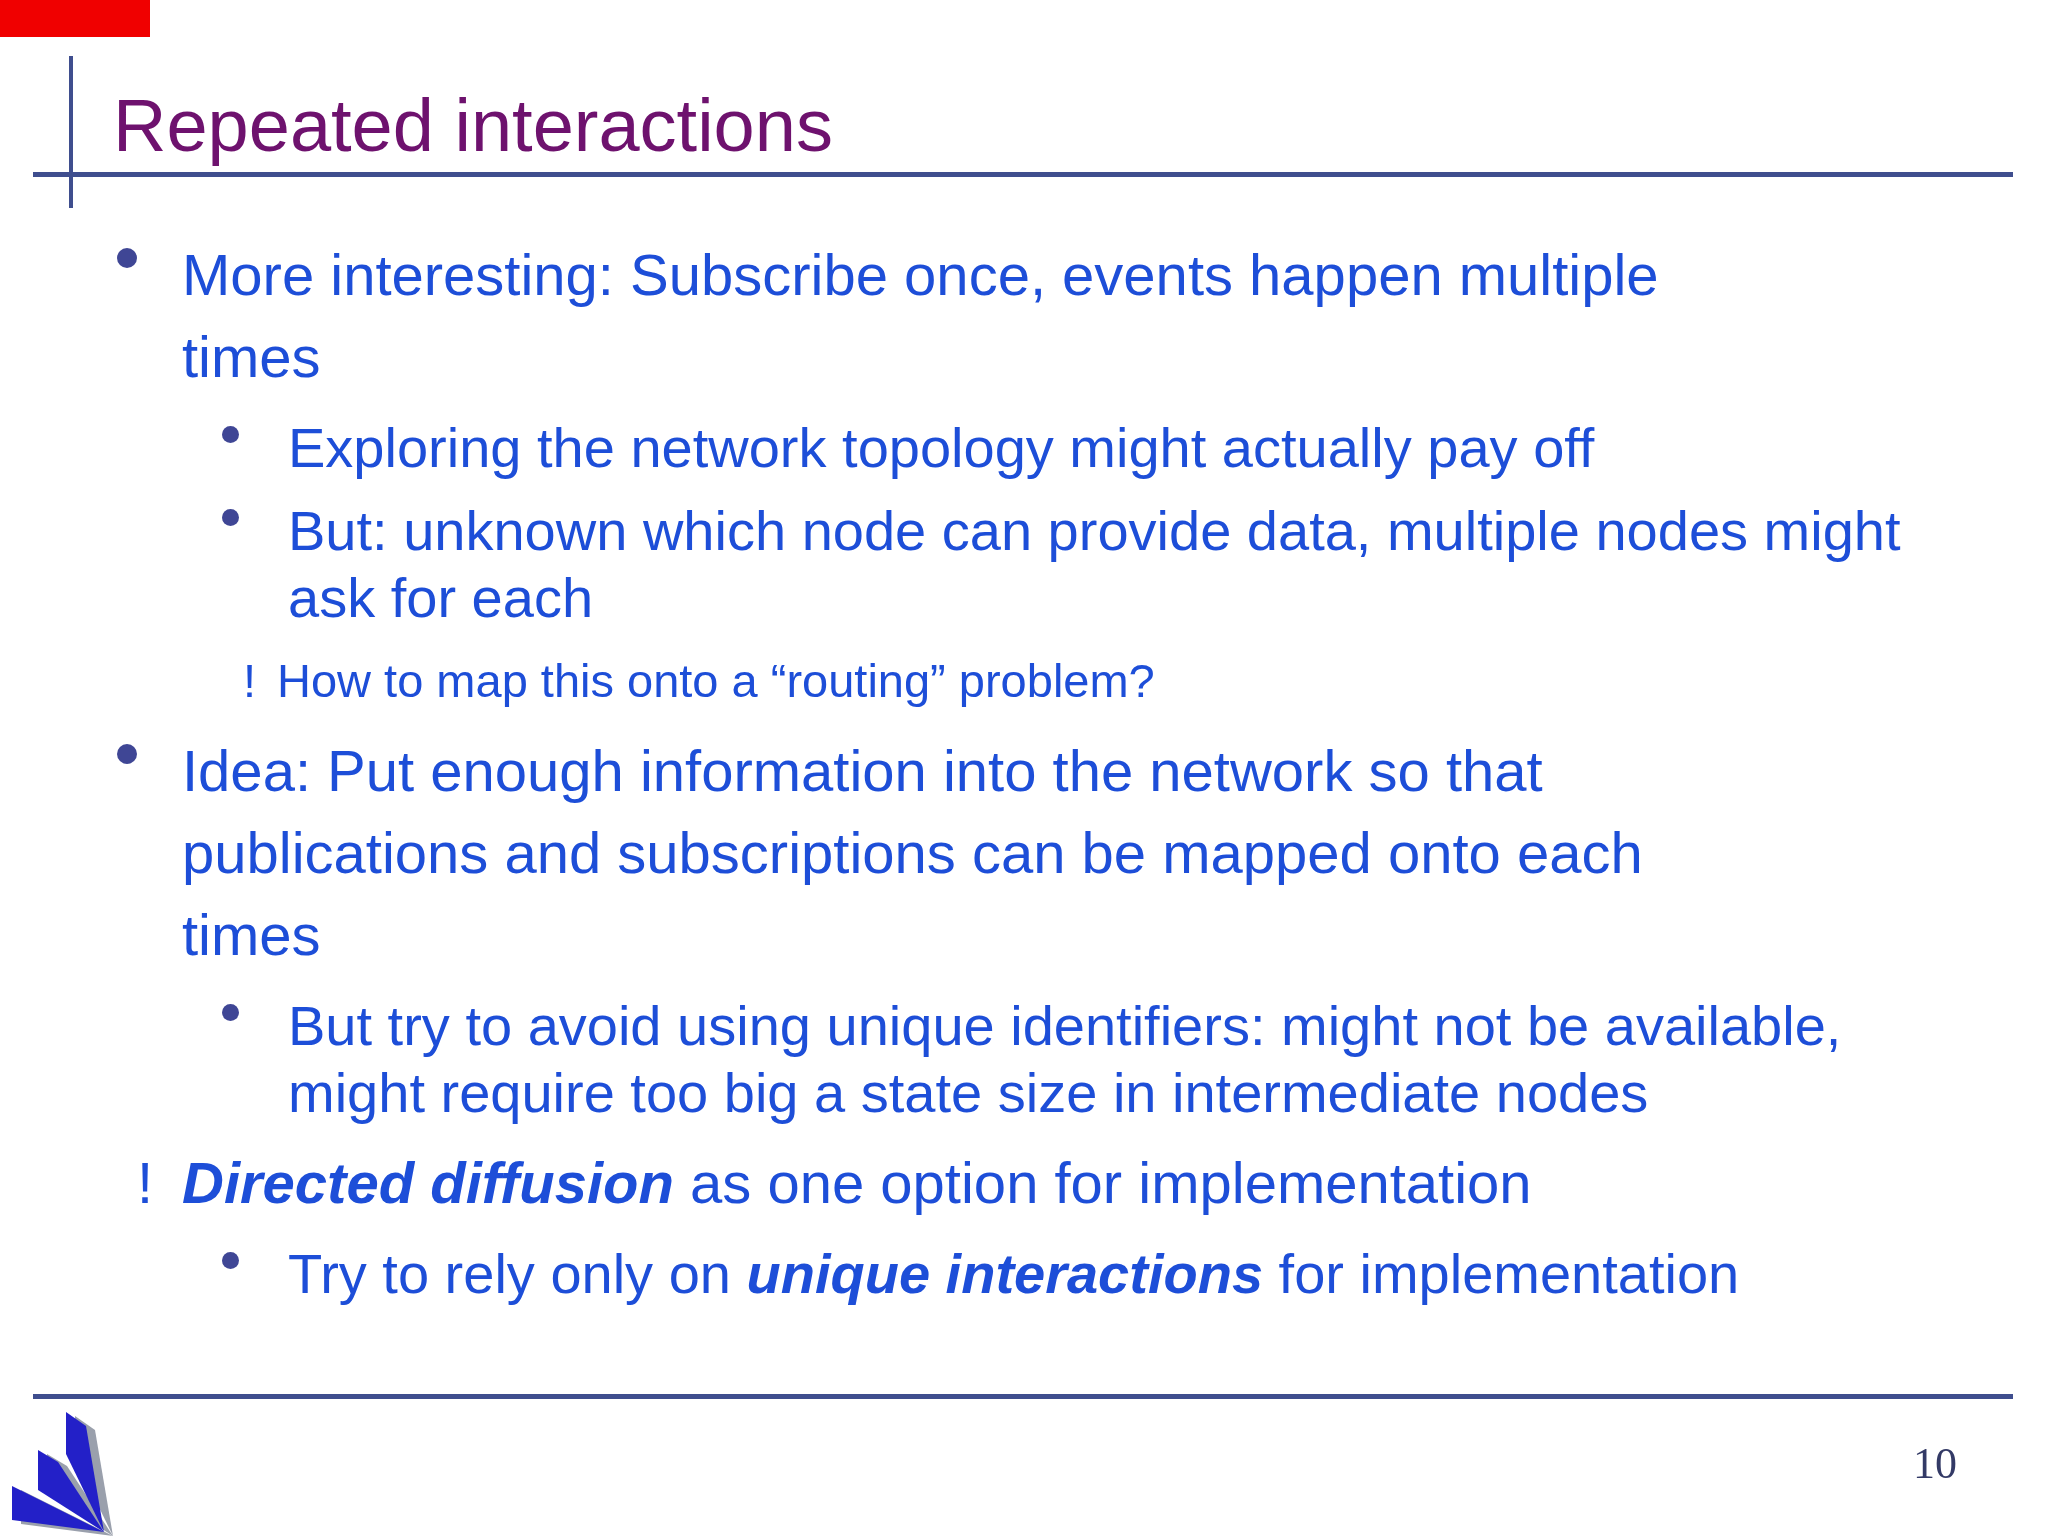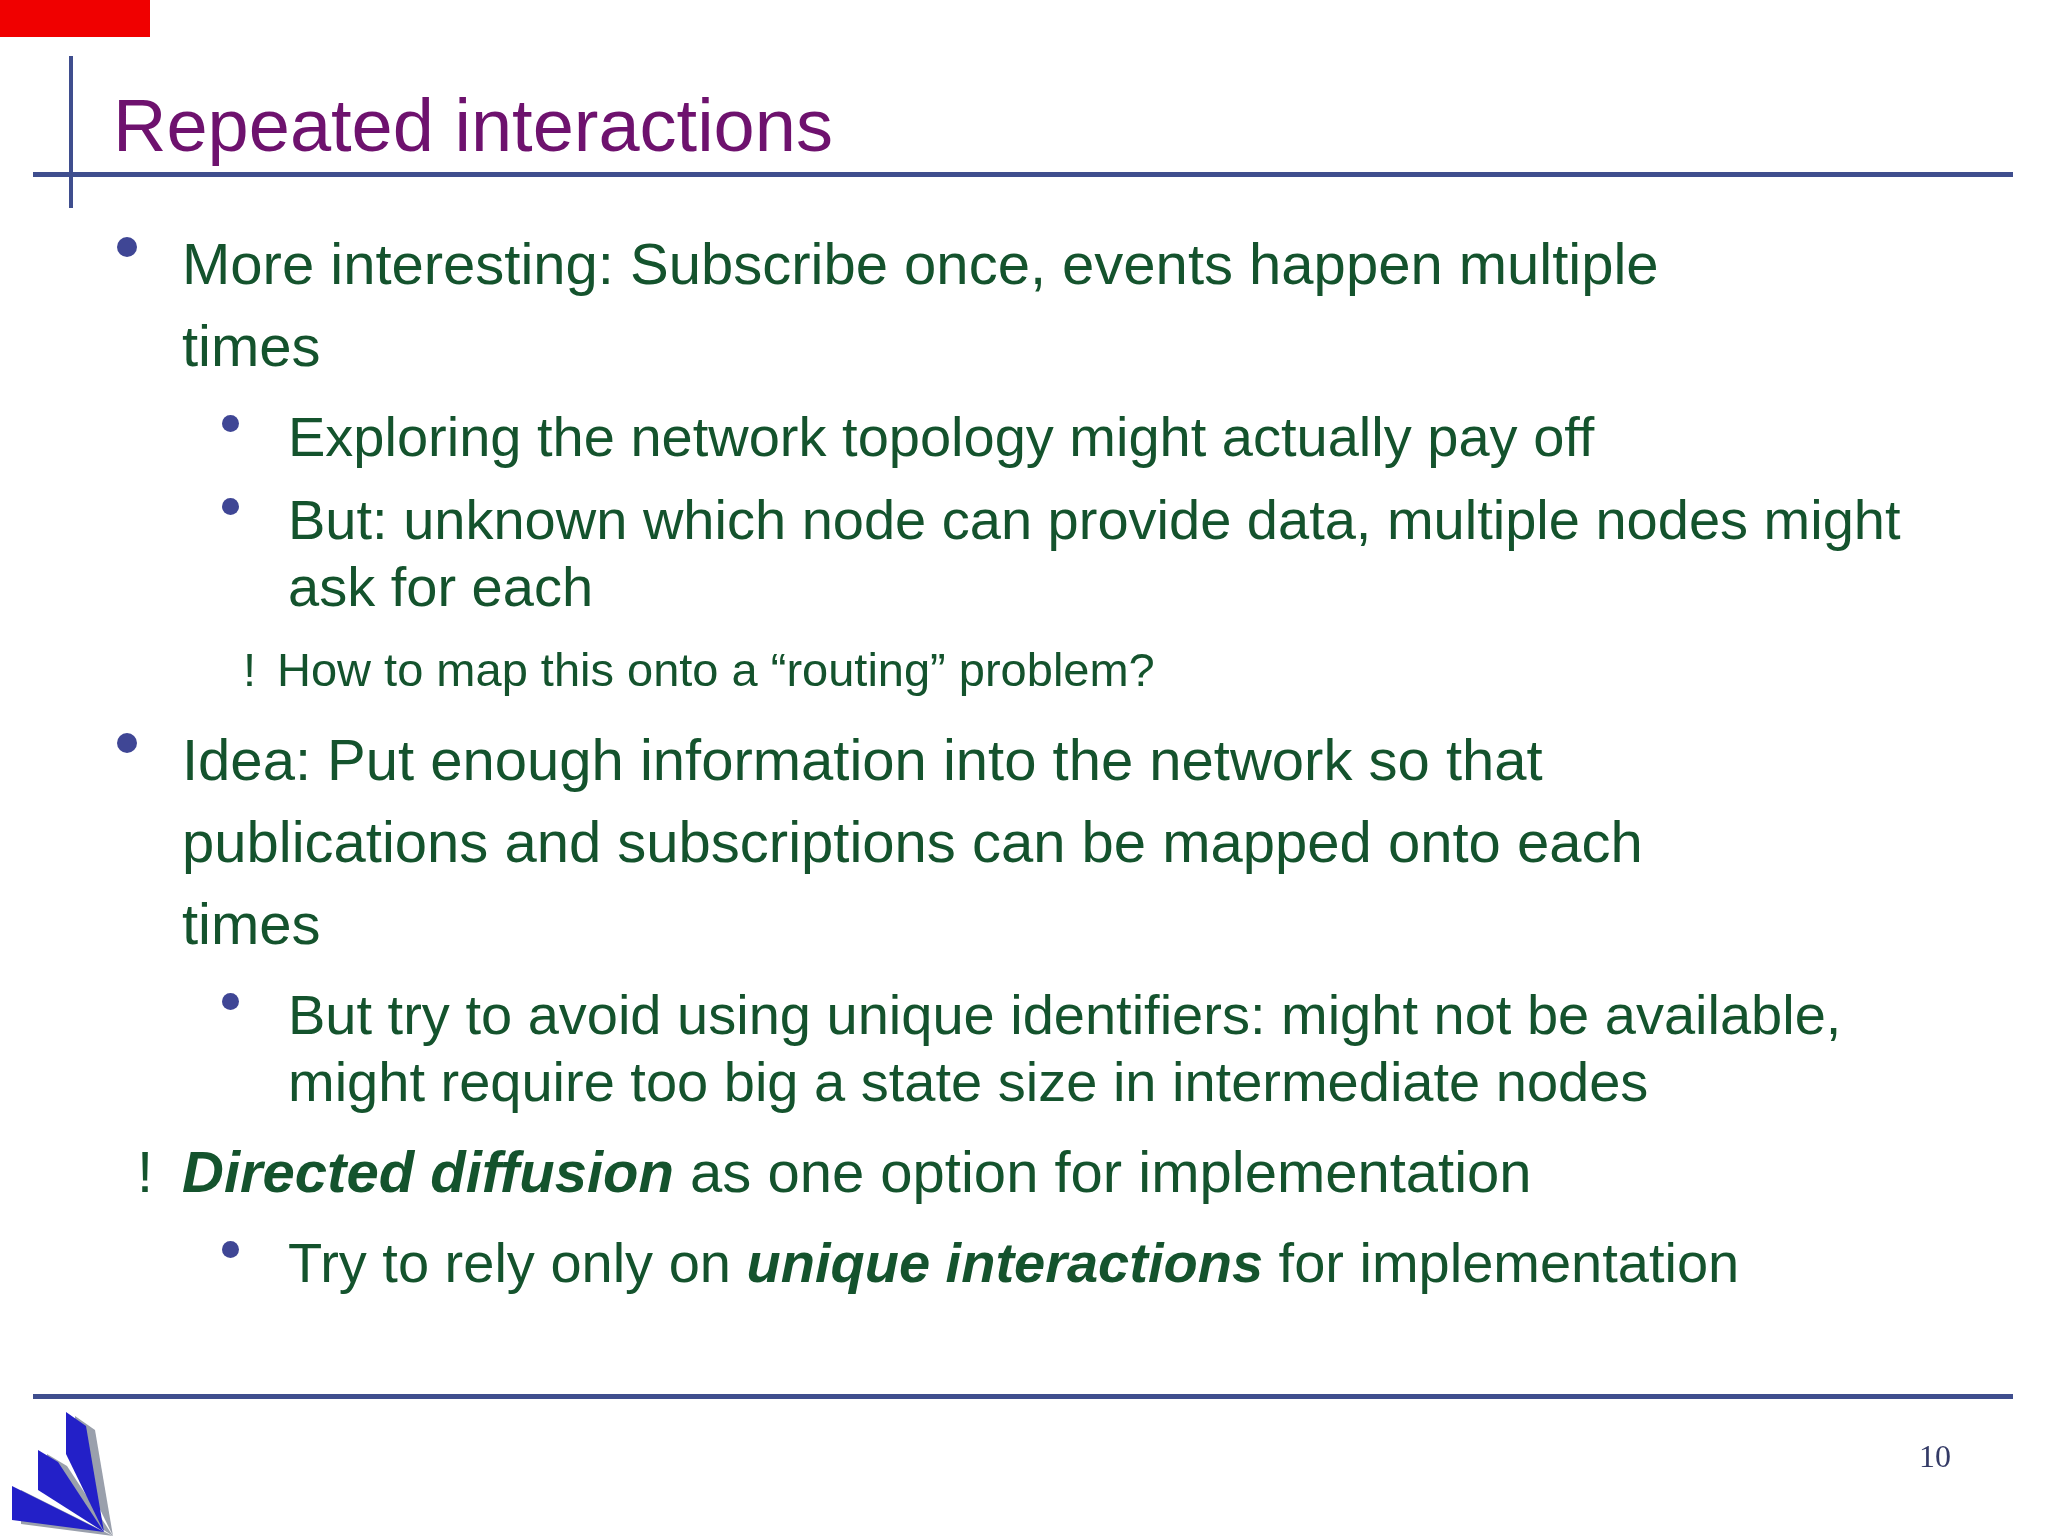--- a/index.html
+++ b/index.html
@@ -21,22 +21,22 @@
   #title-hrule{
     position:absolute;left:33px;top:172px;width:1980px;height:5px;
     background:#3f4e8e;
   }
   #slide-title{
     position:absolute;left:113px;top:72px;
     font-size:74px;line-height:80px;font-weight:normal;
     color:#6e126e;white-space:nowrap;margin-top:14px;
   }
   #bullet-list{
-    position:absolute;left:0;top:223px;width:2048px;
-    color:#14532d;
+    position:absolute;left:0;top:234px;width:2048px;
+    color:#1d4ed8;
   }
   .para{position:relative;margin:0 0 16px 0;}
   .para .line{white-space:nowrap;}
   .para.l1 .line, .para.ex1 .line{font-size:58px;line-height:82px;padding-left:182px;}
   .para.l2 .line{font-size:56px;line-height:67px;padding-left:288px;}
   .para.ex2 .line{font-size:47px;line-height:67px;padding-left:277px;}
   .marker{position:absolute;display:block;}
   .para.l1 .marker{
     left:117px;top:14px;width:20px;height:20px;border-radius:50%;
     background:#3f4695;
@@ -55,21 +55,21 @@
   #footer-hrule{
     position:absolute;left:33px;top:1394px;width:1980px;height:5px;
     background:#3f4e8e;
   }
   #university-logo{
     position:absolute;left:8px;top:1410px;width:112px;height:126px;
   }
   #page-number{
     position:absolute;left:1880px;top:1438px;width:110px;
     font-family:"Liberation Serif",serif;
-    font-size:32px;color:#333a66;text-align:center;
+    font-size:44px;color:#333a66;text-align:center;
   }
 </style>
 </head>
 <body>
 
 <div id="slide">
 
   <div id="corner-flag"></div>
 
   <div id="title-vrule"></div>

